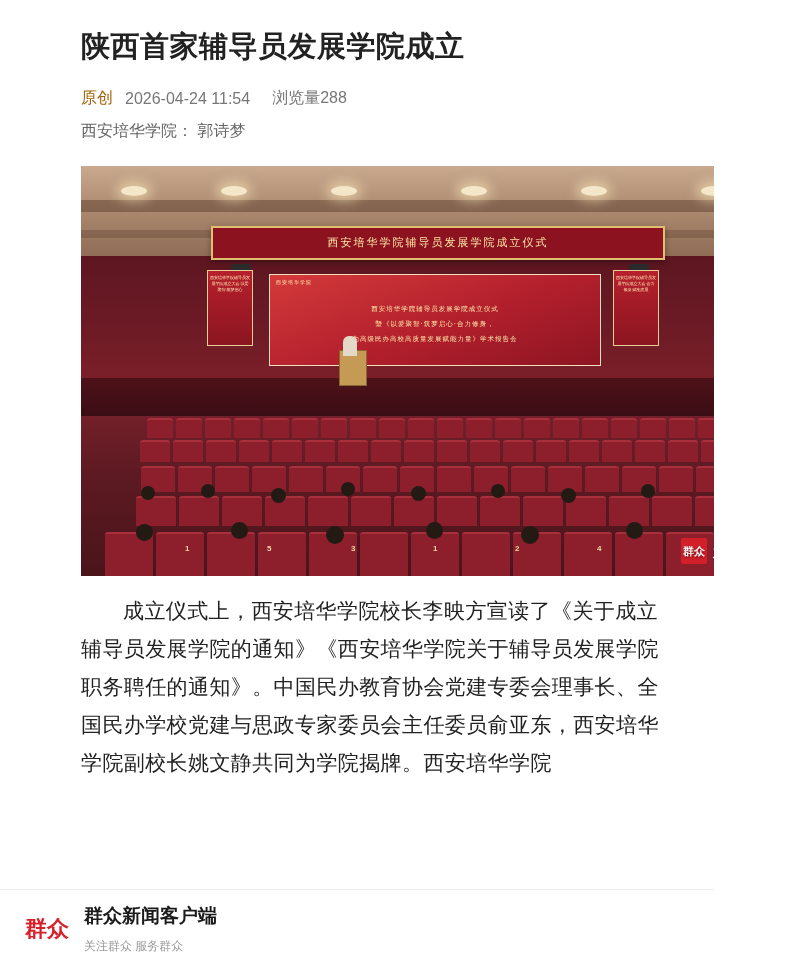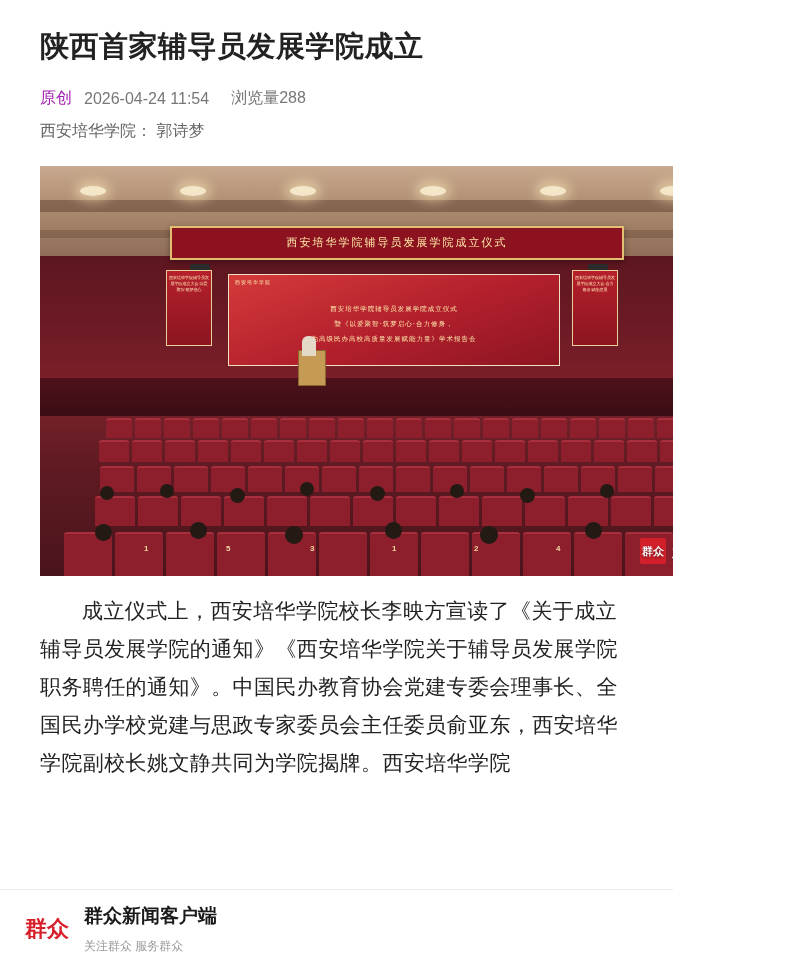--- a/index.html
+++ b/index.html
@@ -13,20 +13,21 @@
     font-family: "Liberation Sans", sans-serif;
     overflow: hidden;
     position: relative;
   }
   .page {
     position: relative;
     width: 673px;
     height: 967px;
     background: #ffffff;
     overflow: hidden;
+    padding-left: 41px;
   }
   .article {
     padding: 26px 40px 0 40px;
     box-sizing: border-box;
   }
   .article-title {
     font-size: 29px;
     line-height: 40px;
     font-weight: bold;
     color: #222222;
@@ -34,21 +35,21 @@
     margin: 0 0 22px 0;
   }
   .meta-row {
     display: flex;
     align-items: center;
     font-size: 16px;
     color: #666666;
     margin-bottom: 12px;
   }
   .meta-original {
-    color: #a21caf;
+    color: #a16207;
     margin-right: 12px;
   }
   .meta-date {
     color: #777777;
     margin-right: 22px;
   }
   .meta-views {
     color: #777777;
   }
   .author-row {

